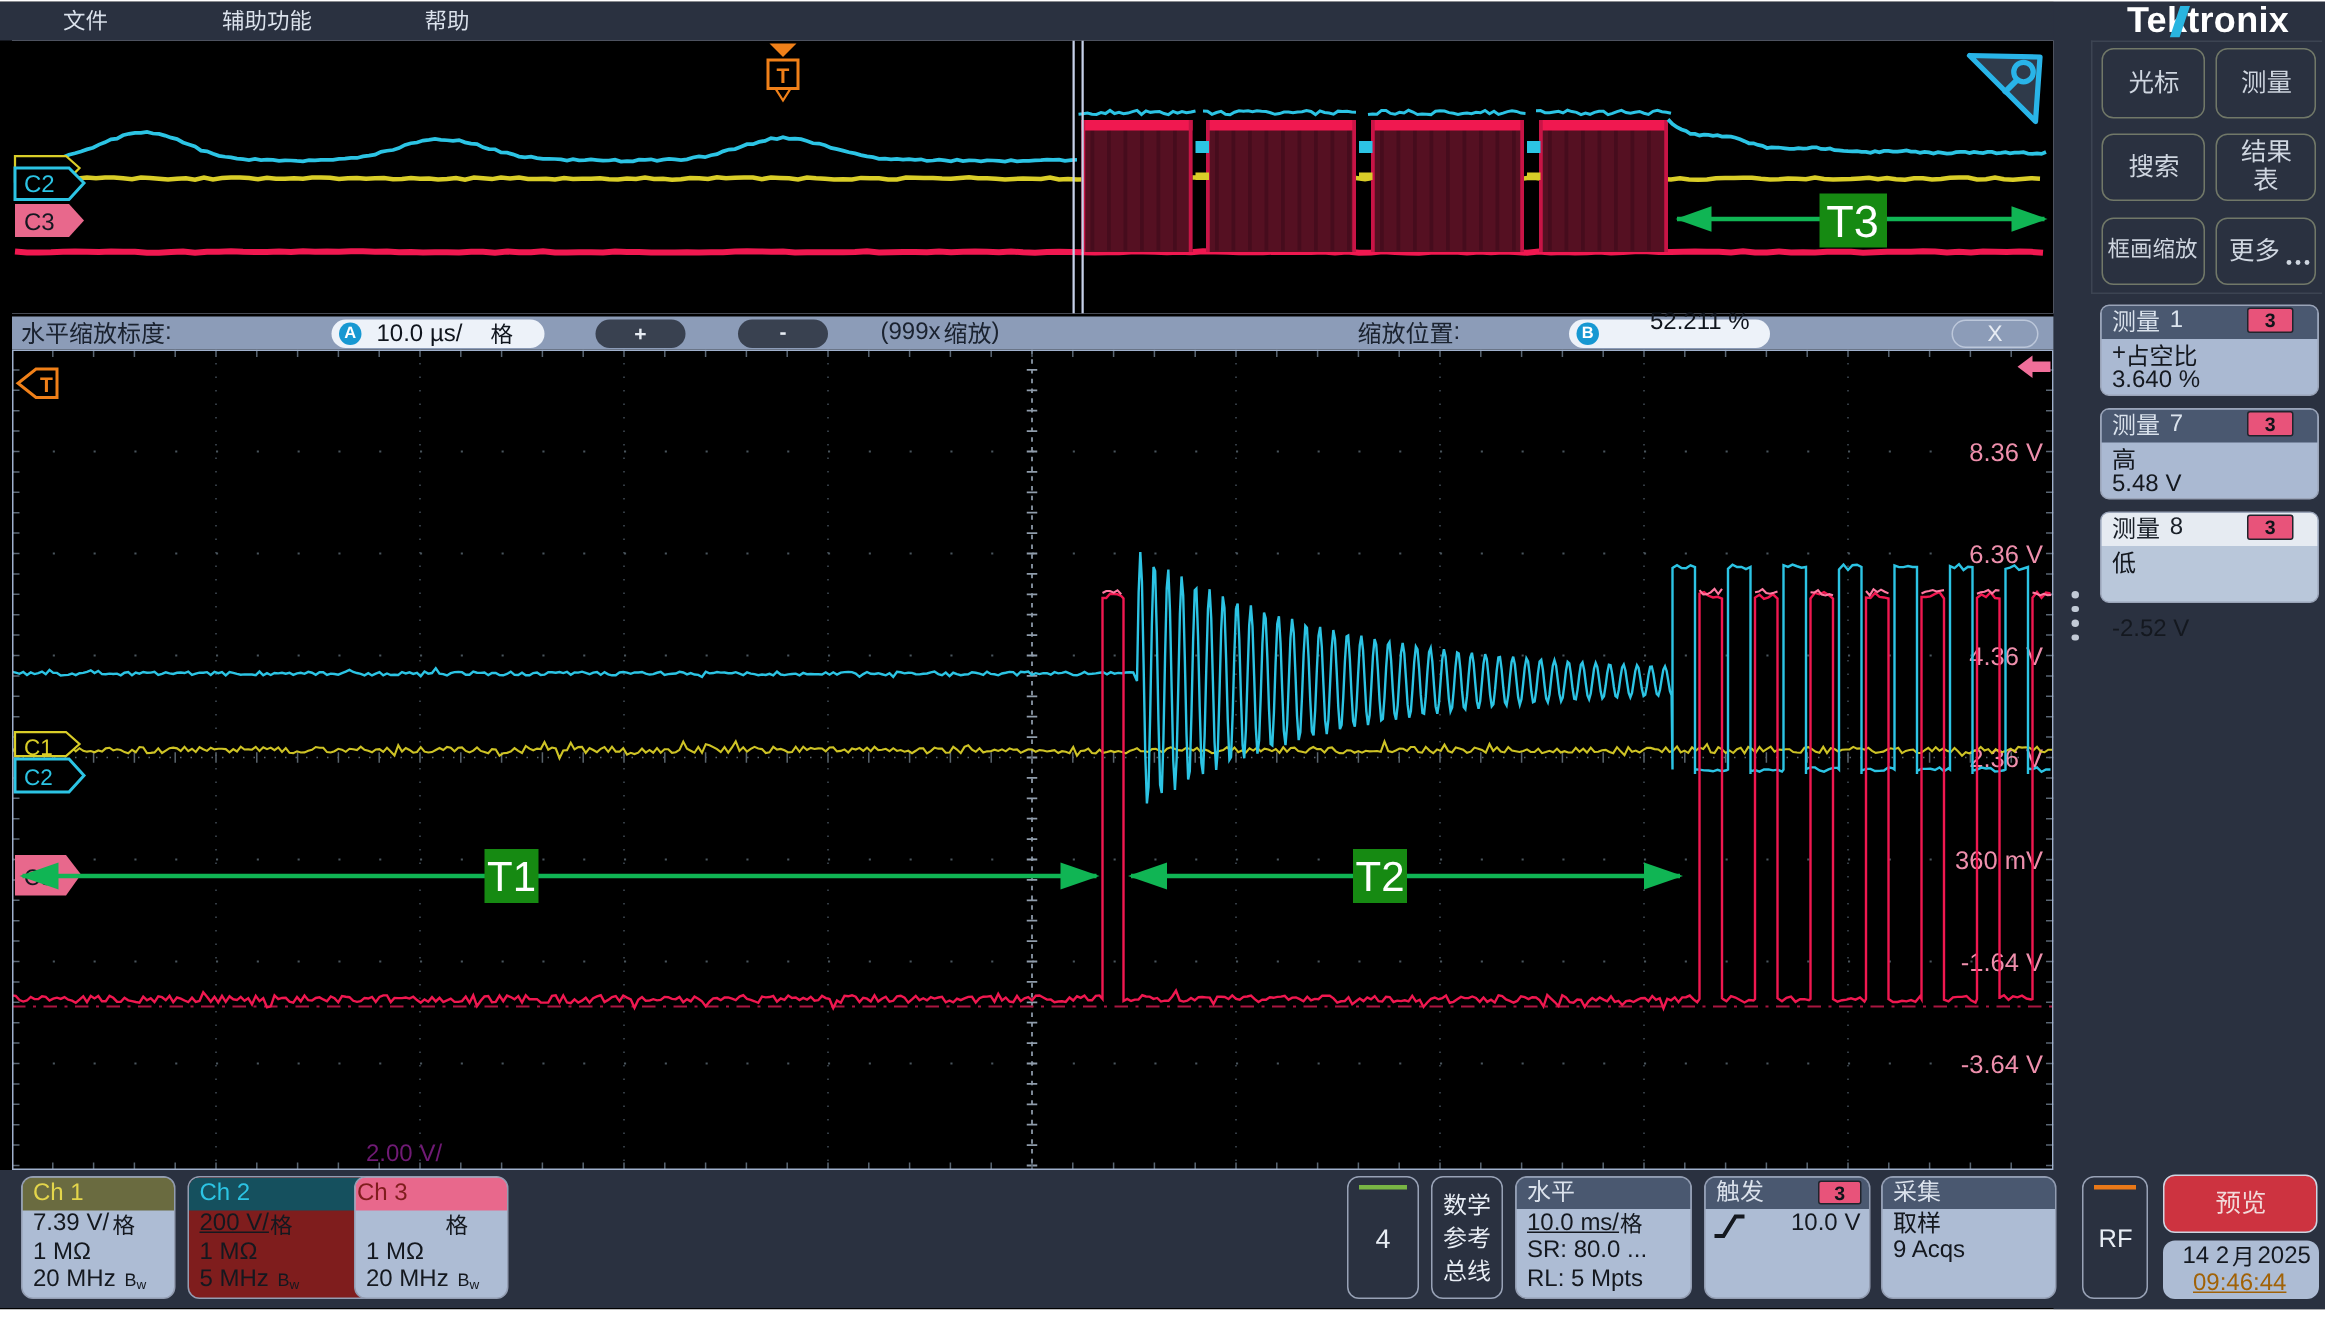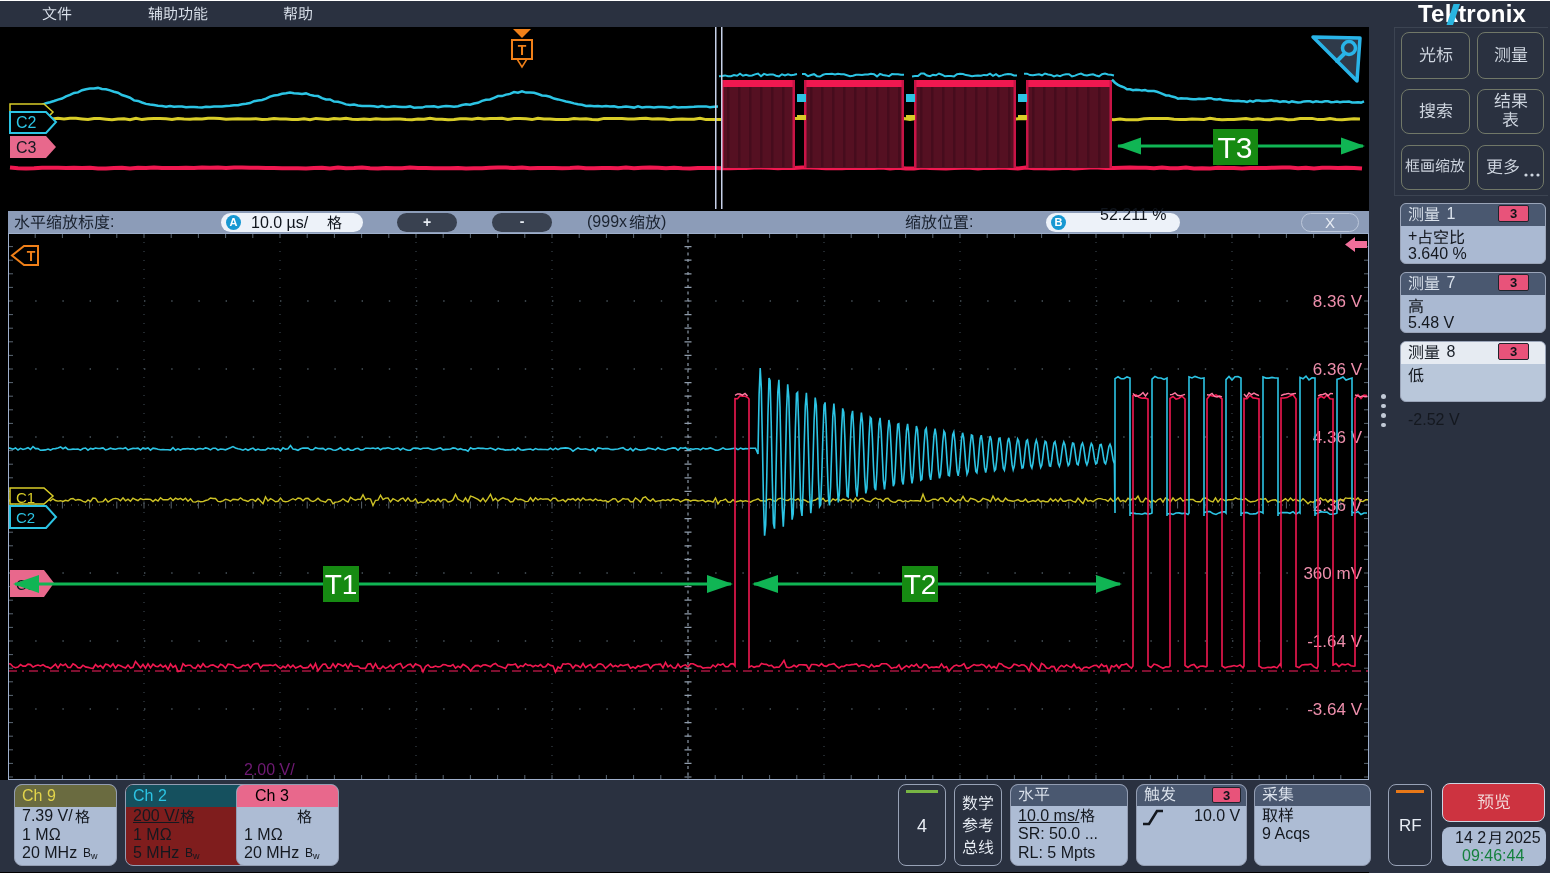--- a/index.html
+++ b/index.html
@@ -248,21 +248,21 @@
     <text x="333" y="361" font-size="28" fill="#fff" text-anchor="middle" font-family="Liberation Sans">T1</text>
     <rect x="894" y="333" width="36" height="36" fill="#168a12"></rect>
     <text x="912" y="361" font-size="28" fill="#fff" text-anchor="middle" font-family="Liberation Sans">T2</text>
     <path d="M 16 13 L 30 13 L 30 32 L 16 32 L 4 22.5 Z" fill="#000" stroke="#f08019" stroke-width="2"></path>
     <text x="23" y="28" font-size="14" font-weight="700" fill="#f08019" text-anchor="middle" font-family="Liberation Sans">T</text>
     <path d="M 1337 11.5 L 1347 4 L 1347 8 L 1359 8 L 1359 15 L 1347 15 L 1347 19 Z" fill="#f06f9a"></path>
   </svg>
 <div class="abs" style="left:8px;top:233px;width:1361px;height:547px;border:1px solid #9fb0cc"></div>
 <div class="abs" style="left:14px;top:784px;width:103px;height:82px;background:#adbcd4;border:1px solid #939db2;border-radius:8px;overflow:hidden">
     <div style="position:absolute;left:0;top:0;width:100%;height:22px;background:#6a6b40"></div>
-    <div style="position:absolute;left:7px;top:2px;font:400 16px 'Liberation Sans';color:#e3d54b">Ch 9</div>
+    <div style="position:absolute;left:7px;top:2px;font:400 16px 'Liberation Sans';color:#e3d54b">Ch 1</div>
   </div>
 <div style="position:absolute;left:22.0px;top:807.0px;font:400 16.0px 'Liberation Sans', sans-serif;color:#14181f;letter-spacing:0.00px;white-space:pre;">7.39 V/</div>
 <svg style="position:absolute;left:75.0px;top:808.5px;overflow:visible" width="15.0" height="17.2" fill="#14181f">
     <use href="#u683C" transform="translate(0.00,13.20) scale(0.0150,-0.0150)"></use>
   </svg>
 <div style="position:absolute;left:22.0px;top:825.5px;font:400 16.0px 'Liberation Sans', sans-serif;color:#14181f;letter-spacing:0.00px;white-space:pre;">1 MΩ</div>
 <div style="position:absolute;left:22.0px;top:844.0px;font:400 16.0px 'Liberation Sans', sans-serif;color:#14181f;letter-spacing:0.00px;white-space:pre;">20 MHz </div>
 <div class="abs" style="left:83px;top:846px;font:400 12px 'Liberation Sans';color:#14181f">B<span style="font-size:9px;vertical-align:-2px">w</span></div>
 <div class="abs" style="left:125px;top:784px;width:125px;height:82px;background:#7f1d1d;border:1px solid #939db2;border-radius:8px;overflow:hidden">
     <div style="position:absolute;left:0;top:0;width:100%;height:22px;background:#15505e"></div>
@@ -270,21 +270,21 @@
   </div>
 <div style="position:absolute;left:133.0px;top:807.0px;font:400 16.0px 'Liberation Sans', sans-serif;color:#14181f;letter-spacing:0.00px;white-space:pre;text-decoration:underline;">200 V/</div>
 <svg style="position:absolute;left:180.0px;top:808.5px;overflow:visible" width="15.0" height="17.2" fill="#14181f">
     <use href="#u683C" transform="translate(0.00,13.20) scale(0.0150,-0.0150)"></use>
   </svg>
 <div style="position:absolute;left:133.0px;top:825.5px;font:400 16.0px 'Liberation Sans', sans-serif;color:#14181f;letter-spacing:0.00px;white-space:pre;">1 MΩ</div>
 <div style="position:absolute;left:133.0px;top:844.0px;font:400 16.0px 'Liberation Sans', sans-serif;color:#14181f;letter-spacing:0.00px;white-space:pre;">5 MHz </div>
 <div class="abs" style="left:185px;top:846px;font:400 12px 'Liberation Sans';color:#14181f">B<span style="font-size:9px;vertical-align:-2px">w</span></div>
 <div class="abs" style="left:236px;top:784px;width:103px;height:82px;background:#adbcd4;border:1px solid #939db2;border-radius:8px;overflow:hidden">
     <div style="position:absolute;left:0;top:0;width:100%;height:22px;background:#e8688c"></div>
-    <div style="position:absolute;left:18px;top:2px;font:400 16px 'Liberation Sans';color:#000000">Ch 3</div>
+    <div style="position:absolute;left:1px;top:2px;font:400 16px 'Liberation Sans';color:#7f1d1d">Ch 3</div>
   </div>
 <div style="position:absolute;left:244.0px;top:761px;font:400 16.0px 'Liberation Sans', sans-serif;color:#701a75;letter-spacing:0.00px;white-space:pre;">2.00 V/</div>
 <svg style="position:absolute;left:297.0px;top:808.5px;overflow:visible" width="15.0" height="17.2" fill="#14181f">
     <use href="#u683C" transform="translate(0.00,13.20) scale(0.0150,-0.0150)"></use>
   </svg>
 <div style="position:absolute;left:244.0px;top:825.5px;font:400 16.0px 'Liberation Sans', sans-serif;color:#14181f;letter-spacing:0.00px;white-space:pre;">1 MΩ</div>
 <div style="position:absolute;left:244.0px;top:844.0px;font:400 16.0px 'Liberation Sans', sans-serif;color:#14181f;letter-spacing:0.00px;white-space:pre;">20 MHz </div>
 <div class="abs" style="left:305px;top:846px;font:400 12px 'Liberation Sans';color:#14181f">B<span style="font-size:9px;vertical-align:-2px">w</span></div>
 <div class="abs" style="left:898px;top:784px;width:48px;height:82px;border:1.5px solid #98a2b6;border-radius:8px"></div>
 <div class="abs" style="left:906px;top:790px;width:32px;height:3px;background:#78b544"></div>
@@ -306,21 +306,21 @@
     <div style="position:absolute;left:0;top:0;width:100%;height:21px;background:#4a5870"></div>
   </div>
 <svg style="position:absolute;left:1018.0px;top:786.0px;overflow:visible" width="32.0" height="18.4" fill="#dbe2ec">
     <use href="#u6C34" transform="translate(0.00,14.08) scale(0.0160,-0.0160)"></use>
     <use href="#u5E73" transform="translate(16.00,14.08) scale(0.0160,-0.0160)"></use>
   </svg>
 <div style="position:absolute;left:1018.0px;top:806.5px;font:400 16.0px 'Liberation Sans', sans-serif;color:#14181f;letter-spacing:0.00px;white-space:pre;text-decoration:underline;">10.0 ms/</div>
 <svg style="position:absolute;left:1080.0px;top:808.0px;overflow:visible" width="15.0" height="17.2" fill="#14181f">
     <use href="#u683C" transform="translate(0.00,13.20) scale(0.0150,-0.0150)"></use>
   </svg>
-<div style="position:absolute;left:1018.0px;top:825.0px;font:400 16.0px 'Liberation Sans', sans-serif;color:#14181f;letter-spacing:0.00px;white-space:pre;">SR: 50.0 ...</div>
+<div style="position:absolute;left:1018.0px;top:825.0px;font:400 16.0px 'Liberation Sans', sans-serif;color:#14181f;letter-spacing:0.00px;white-space:pre;">SR: 80.0 ...</div>
 <div style="position:absolute;left:1018.0px;top:843.5px;font:400 16.0px 'Liberation Sans', sans-serif;color:#14181f;letter-spacing:0.00px;white-space:pre;">RL: 5 Mpts</div>
 <div class="abs" style="left:1136px;top:784px;width:111px;height:82px;background:#adbcd4;border:1px solid #939db2;border-radius:8px;overflow:hidden">
     <div style="position:absolute;left:0;top:0;width:100%;height:21px;background:#4a5870"></div>
   </div>
 <svg style="position:absolute;left:1144.0px;top:786.0px;overflow:visible" width="32.0" height="18.4" fill="#dbe2ec">
     <use href="#u89E6" transform="translate(0.00,14.08) scale(0.0160,-0.0160)"></use>
     <use href="#u53D1" transform="translate(16.00,14.08) scale(0.0160,-0.0160)"></use>
   </svg>
 <div class="abs" style="left:1212px;top:786.5px;width:29px;height:16px;background:#e8537a;border-radius:2px;border:1px solid #20242c;font:700 13px 'Liberation Sans';color:#10141a;text-align:center;line-height:15px">3</div>
 <svg class="abs" style="left:1141px;top:806px" width="26" height="22">
@@ -346,21 +346,21 @@
 <svg style="position:absolute;left:1477.0px;top:793.0px;overflow:visible" width="34.0" height="19.5" fill="#f2dada">
     <use href="#u9884" transform="translate(0.00,14.96) scale(0.0170,-0.0170)"></use>
     <use href="#u89C8" transform="translate(17.00,14.96) scale(0.0170,-0.0170)"></use>
   </svg>
 <div class="abs" style="left:1442px;top:827px;width:104px;height:39px;background:#adbcd4;border-radius:8px"></div>
 <div style="position:absolute;left:1455.0px;top:828.5px;font:400 16.0px 'Liberation Sans', sans-serif;color:#14181f;letter-spacing:0.00px;white-space:pre;">14 2</div>
 <svg style="position:absolute;left:1488.0px;top:830.0px;overflow:visible" width="15.0" height="17.2" fill="#14181f">
     <use href="#u6708" transform="translate(0.00,13.20) scale(0.0150,-0.0150)"></use>
   </svg>
 <div style="position:absolute;left:1505.0px;top:828.5px;font:400 16.0px 'Liberation Sans', sans-serif;color:#14181f;letter-spacing:0.00px;white-space:pre;">2025</div>
-<div style="position:absolute;left:1462.0px;top:846.5px;font:400 16.0px 'Liberation Sans', sans-serif;color:#15803d;letter-spacing:0.00px;white-space:pre;">09:46:44</div>
+<div style="position:absolute;left:1462.0px;top:846.5px;font:400 16.0px 'Liberation Sans', sans-serif;color:#a16207;letter-spacing:0.00px;white-space:pre;text-decoration:underline;">09:46:44</div>
 <div style="position:absolute;left:1418.0px;top:0.0px;font:700 24.0px 'Liberation Sans', sans-serif;color:#fff;letter-spacing:0.20px;white-space:pre;">Tektronix</div>
 <svg class="abs" style="left:1444px;top:2px" width="18" height="23">
     <polygon points="2.5,23 9,23 16,2 9.5,2" fill="#29b5e0"></polygon>
   </svg>
 <div class="abs" style="left:1394px;top:27px;width:154px;height:169px;border-top:1px solid #3c4452;border-left:1px solid #3c4452;border-bottom:1px solid #3c4452"></div>
 <div class="abs" style="left:1401px;top:32px;width:69px;height:47px;border:1px solid #717868;border-radius:8px"></div>
 <svg style="position:absolute;left:1419.0px;top:46.0px;overflow:visible" width="34.0" height="19.5" fill="#cfd6e0">
     <use href="#u5149" transform="translate(0.00,14.96) scale(0.0170,-0.0170)"></use>
     <use href="#u6807" transform="translate(17.00,14.96) scale(0.0170,-0.0170)"></use>
   </svg>

